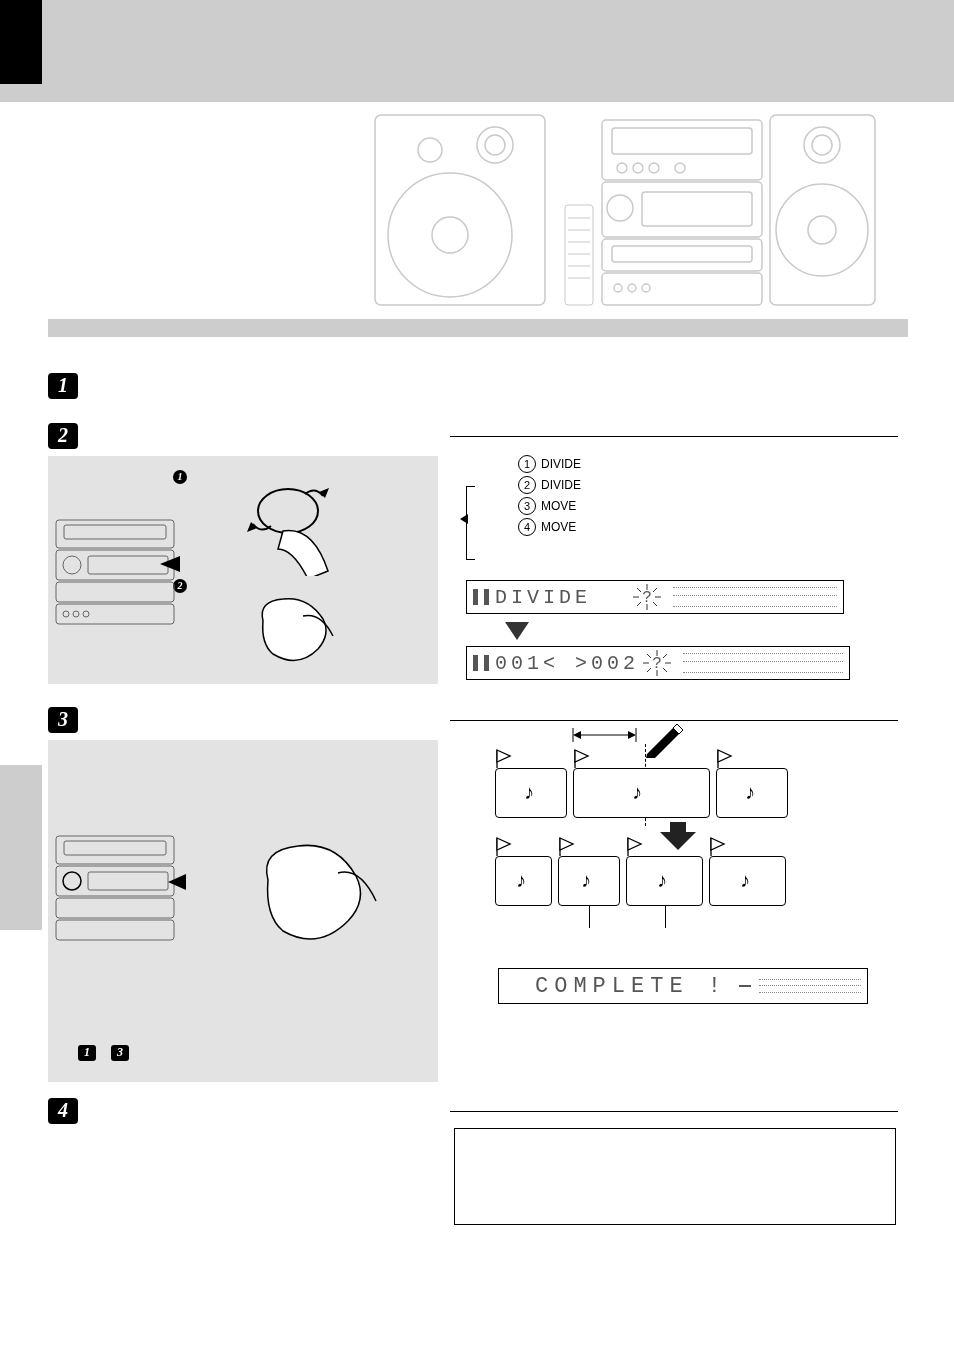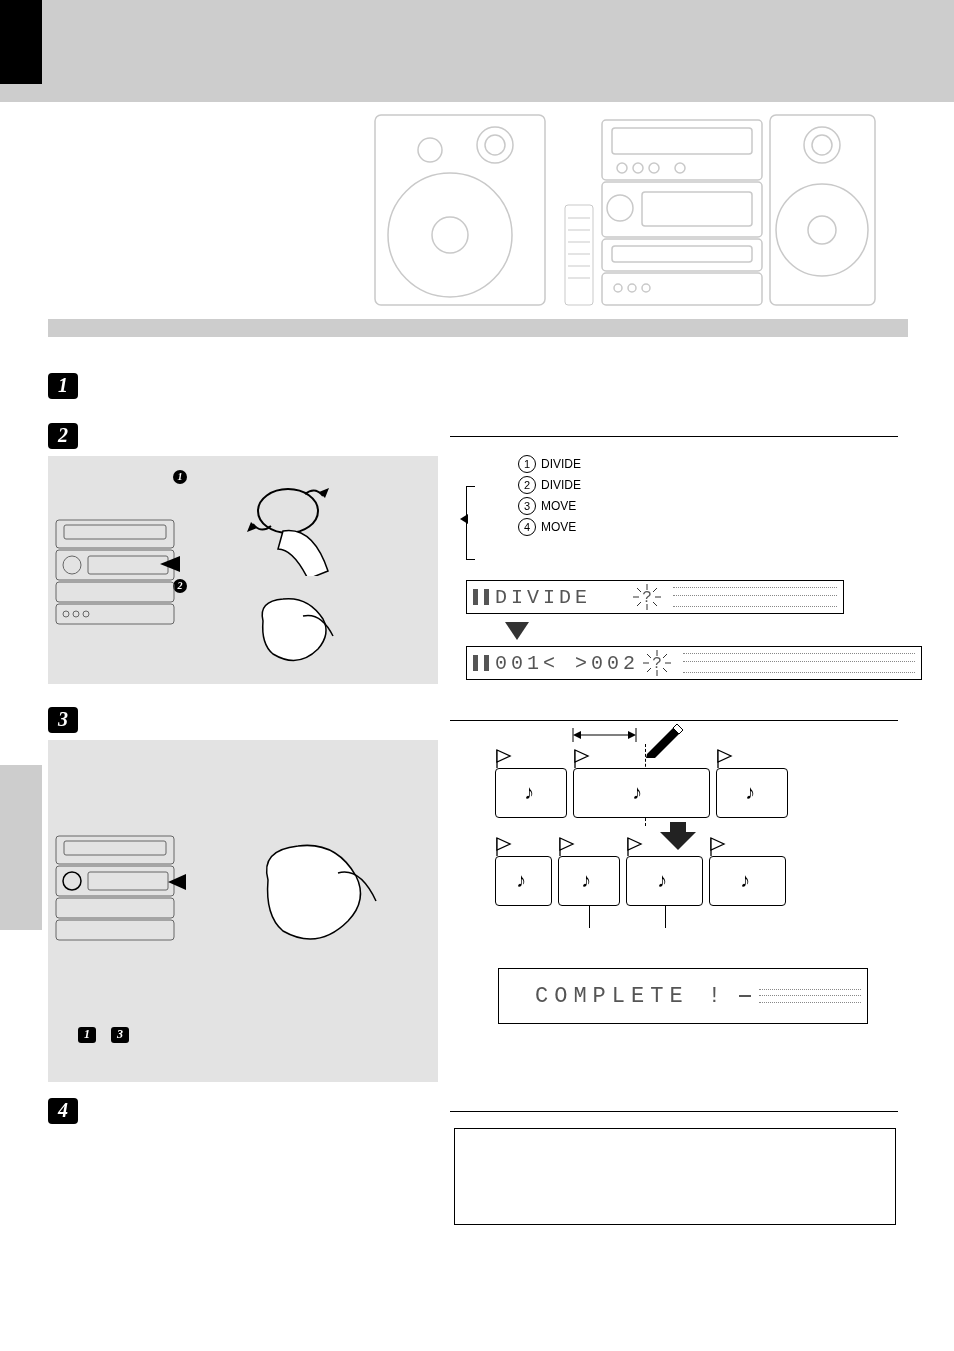--- a/index.html
+++ b/index.html
@@ -332,21 +332,21 @@
       <line x1="8" y1="24" x2="12" y2="20"></line>
         <line x1="24" y1="10" x2="28" y2="6"></line>
     </g>
     <text x="18" y="20" text-anchor="middle" font-family="Courier New" font-size="16" fill="#555">?</text>
   </svg>
   <span class="lcd-dotted"></span>
 </div>
 
 <div class="arrow-down-big" style="left:505px; top:622px;"></div>
 
-<div class="lcd-display" style="left:466px; top:646px; width:456px;">
+<div class="lcd-display" style="left:466px; top:646px; width:384px;">
   <span class="pause-symbol">
       <span></span>
       <span></span>
     </span>
   <span class="lcd-text">001&lt; &gt;002</span>
   <svg width="36" height="30">
     <g stroke="#333" stroke-width="1" fill="none">
       <line x1="18" y1="2" x2="18" y2="8"></line>
         <line x1="18" y1="22" x2="18" y2="28"></line>
       <line x1="4" y1="15" x2="10" y2="15"></line>
@@ -378,21 +378,21 @@
       </g>
       <polygon points="130,50 148,42 148,58" fill="#000" transform="translate(-10,0)"></polygon>
     </svg>
   </div>
   <div class="hand-icon" style="left:195px; top:85px; width:140px; height:140px;">
     <svg viewBox="0 0 140 140">
       <path d="M 25 55 q -8 -30 30 -34 q 38 -5 58 30 q 12 24 -8 45 q -30 30 -65 10 q -18 -15 -15 -51 z" fill="#fff" stroke="#000" stroke-width="1.5"></path>
       <path d="M 95 48 q 22 -6 38 28" fill="none" stroke="#000" stroke-width="1.5"></path>
     </svg>
   </div>
-  <div style="position:absolute; left:30px; top:284px;">
+  <div style="position:absolute; left:30px; top:302px;">
     <span class="step-marker small" style="position:static; display:inline-block;">1</span>
     <span style="display:inline-block; width:6px;"></span>
     <span class="step-marker small" style="position:static; display:inline-block;">3</span>
   </div>
 </div>
 
 <div class="track-diagram" style="left:495px; top:726px; width:320px; height:210px;">
 
   <svg style="position:absolute; left:76px; top:0px;" width="70" height="18">
     <line x1="5" y1="9" x2="62" y2="9" stroke="#000" stroke-width="1.2"></line>
@@ -457,21 +457,21 @@
         <polygon points="136,2 149,8 136,14" fill="#fff" stroke="#000"></polygon>
       <line x1="219" y1="2" x2="219" y2="20"></line>
         <polygon points="219,2 232,8 219,14" fill="#fff" stroke="#000"></polygon>
     </g>
   </svg>
 
   <div style="position:absolute; left:94px; top:180px; height:22px; border-left:1px solid #000;"></div>
   <div style="position:absolute; left:170px; top:180px; height:22px; border-left:1px solid #000;"></div>
 </div>
 
-<div class="lcd-display" style="left:498px; top:968px; width:370px; height:56px;">
+<div class="lcd-display" style="left:498px; top:968px; width:370px; height:36px;">
   <span style="width:30px;"></span>
   <span class="lcd-text big">COMPLETE !</span>
   <span style="width:12px;"></span>
   <span style="display:inline-block; width:12px; height:2px; background:#555;"></span>
   <span class="lcd-dotted-single"></span>
 </div>
 
 <div class="step-marker" style="left:48px; top:1098px;">4</div>
 <div class="rule" style="left:450px; top:1111px; width:448px;"></div>
 

